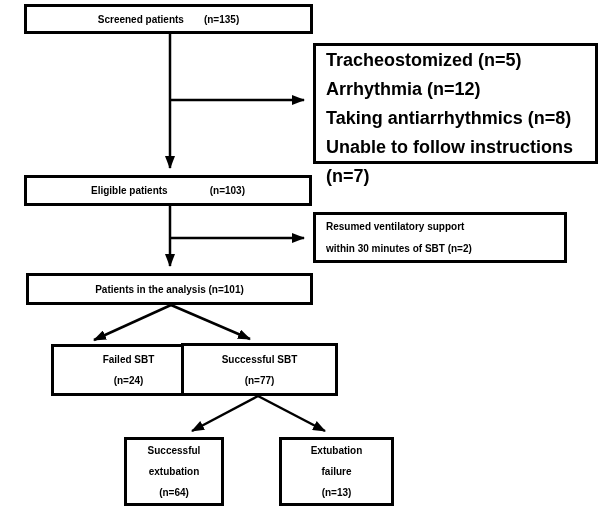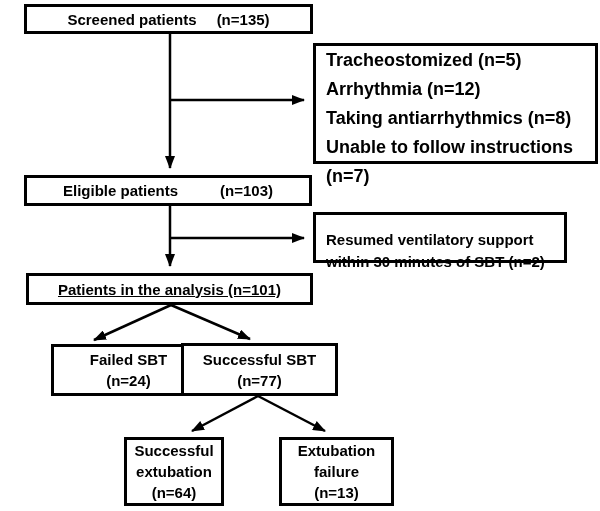--- a/index.html
+++ b/index.html
@@ -11,21 +11,21 @@
     font-family: "Liberation Sans", sans-serif;
     font-weight: bold;
     color: #000000;
     overflow: hidden;
   }
   .box {
     position: absolute;
     box-sizing: border-box;
     border: 3px solid #000000;
     background: #ffffff;
-    font-size: 15px;
+    font-size: 10px;
   }
   .box.center {
     display: flex;
     align-items: center;
     justify-content: center;
     text-align: center;
   }
   .box .row {
     display: flex;
     align-items: center;
@@ -41,22 +41,22 @@
     width: 600px; height: 511px;
     pointer-events: none;
   }
 
   
   #box-screened           { left: 24px;  top: 4px;   width: 289px; height: 30px; }
   #box-excluded-screening { left: 313px; top: 43px;  width: 285px; height: 121px;
                             font-size: 18px; line-height: 29px; padding: 0 4px 0 10px; }
   #box-eligible           { left: 24px;  top: 175px; width: 288px; height: 31px; }
   #box-excluded-sbt       { left: 313px; top: 212px; width: 254px; height: 51px;
-                            line-height: 22px; padding: 14px 4px 0 10px; }
-  #box-analysis           { left: 26px;  top: 273px; width: 287px; height: 32px; text-decoration: underline; }
+                            line-height: 22px; padding: 1px 4px 0 10px; }
+  #box-analysis           { left: 26px;  top: 273px; width: 287px; height: 32px; }
   #box-failed-sbt         { left: 3px;   top: 344px; width: 155px; height: 52px; line-height: 21px; margin-left: 48px; }
   #box-successful-sbt     { left: 181px; top: 343px; width: 157px; height: 53px; line-height: 21px; text-align: center; }
   #box-successful-extubation { left: 124px; top: 437px; width: 100px; height: 69px; line-height: 21px; }
   #box-extubation-failure    { left: 279px; top: 437px; width: 115px; height: 69px; line-height: 21px; }
 </style>
 </head>
 <body>
 
 <div class="canvas">
 

